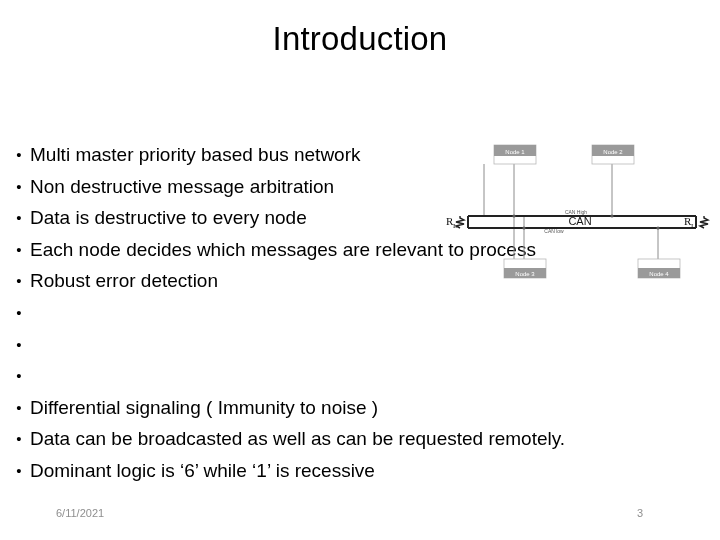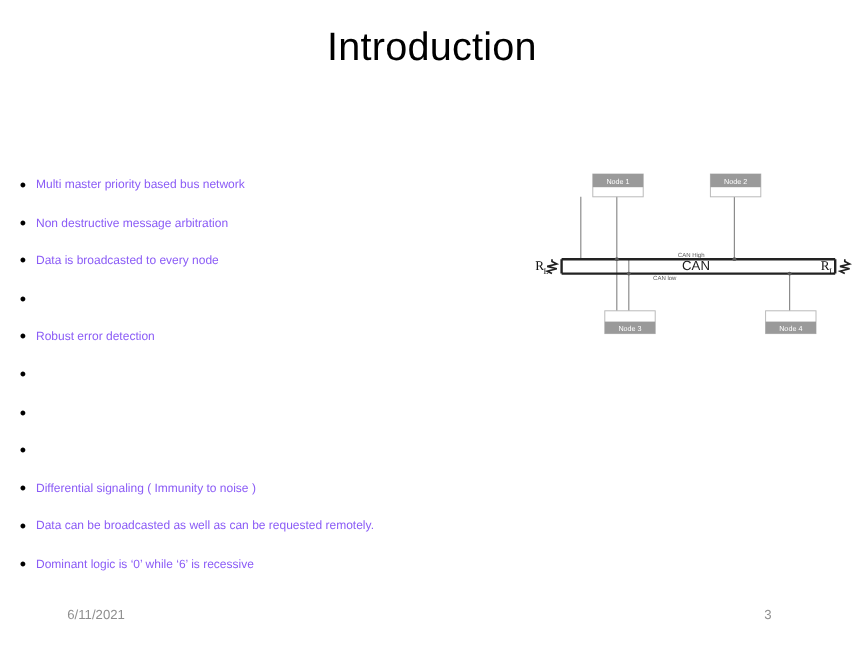--- a/index.html
+++ b/index.html
@@ -56,23 +56,23 @@
   }
   .bullet-mark {
     width: 22px;
     min-width: 22px;
     text-align: center;
     font-size: 15px;
     line-height: 21px;
     color: #000000;
   }
   .bullet-text {
-    font-size: 10px;
+    font-size: 19px;
     line-height: 21px;
-    color: #8b5cf6;
+    color: #000000;
     white-space: nowrap;
   }
 
   
   #can-diagram {
     position: absolute;
     left: 446px;
     top: 132px;
     width: 268px;
     height: 158px;
@@ -116,25 +116,26 @@
       <span class="bullet-text">Multi master priority based bus network</span>
     </div>
 
     <div class="bullet-row">
       <span class="bullet-mark">•</span>
       <span class="bullet-text">Non destructive message arbitration</span>
     </div>
 
     <div class="bullet-row">
       <span class="bullet-mark">•</span>
-      <span class="bullet-text">Data is broadcasted to every node</span>
-    </div>
-
-    <div class="bullet-row">
-      <span class="bullet-mark">•</span>
+      <span class="bullet-text">Data is destructive to every node</span>
+    </div>
+
+    <div class="bullet-row">
+      <span class="bullet-mark">•</span>
+      <span class="bullet-text">Each node decides which messages are relevant to process</span>
     </div>
 
     <div class="bullet-row">
       <span class="bullet-mark">•</span>
       <span class="bullet-text">Robust error detection</span>
     </div>
 
     <div class="bullet-row">
       <span class="bullet-mark">•</span>
     </div>
@@ -152,21 +153,21 @@
       <span class="bullet-text">Differential signaling ( Immunity to noise )</span>
     </div>
 
     <div class="bullet-row">
       <span class="bullet-mark">•</span>
       <span class="bullet-text">Data can be broadcasted as well as can be requested remotely.</span>
     </div>
 
     <div class="bullet-row">
       <span class="bullet-mark">•</span>
-      <span class="bullet-text">Dominant logic is ‘0’ while ‘6’ is recessive</span>
+      <span class="bullet-text">Dominant logic is ‘6’ while ‘1’ is recessive</span>
     </div>
 
   </div>
 
   <div id="can-diagram">
     <svg width="268" height="158" viewBox="0 0 268 158" xmlns="http://www.w3.org/2000/svg">
 
       <g stroke="#8c8c8c" stroke-width="1" fill="none">
         <path d="M 38 32 L 38 84"></path>
         <path d="M 68 28 L 68 96"></path>

